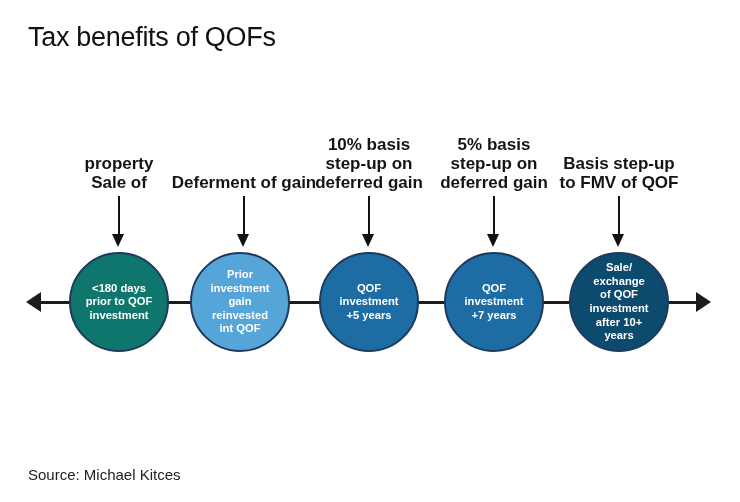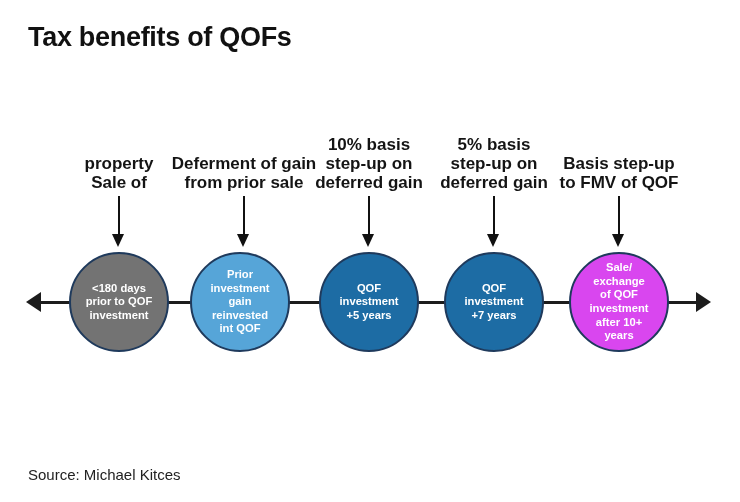--- a/index.html
+++ b/index.html
@@ -20,21 +20,21 @@
     position: absolute;
     inset: 0;
   }
 
   
   .title {
     position: absolute;
     left: 28px;
     top: 22px;
     font-size: 27px;
-    font-weight: bold;
+    font-weight: normal;
     letter-spacing: -0.3px;
     color: #111111;
     white-space: nowrap;
   }
 
   
   .labels-layer {
     position: absolute;
     left: 0;
     top: 126px;
@@ -144,21 +144,20 @@
 
   <div class="title">Tax benefits of QOFs</div>
 
   <div class="labels-layer">
       <div class="step-label" style="left: 39px;">
         <span class="lbl-line">property</span>
         <span class="lbl-line">Sale of</span>
       </div>
       <div class="step-label" style="left: 164px;">
         <span class="lbl-line">Deferment of gain</span>
-        <span class="lbl-line">from prior sale</span>
       </div>
       <div class="step-label" style="left: 289px;">
         <span class="lbl-line">10% basis</span>
         <span class="lbl-line">step-up on</span>
         <span class="lbl-line">deferred gain</span>
       </div>
       <div class="step-label" style="left: 414px; margin-top: 19px;">
         <span class="lbl-line">5% basis</span>
         <span class="lbl-line">step-up on</span>
         <span class="lbl-line">deferred gain</span>
@@ -172,21 +171,21 @@
   <div class="timeline-line"></div>
   <div class="tl-arrow left"></div>
   <div class="tl-arrow right"></div>
 
   <div class="source">Source: Michael Kitces</div>
 
 <div class="down-arrow" style="left: 110px; top: 196px;">
       <div class="shaft"></div>
       <div class="head"></div>
     </div>
-    <div class="node" style="left: 69px; top: 252px; background: #737373; text-align: center;">
+    <div class="node" style="left: 69px; top: 252px; background: #0f766e; text-align: center;">
       <span class="node-text">
         <span class="node-line">&lt;180 days</span>
         <span class="node-line">prior to QOF</span>
         <span class="node-line">investment</span>
       </span>
     </div>
     <div class="down-arrow" style="left: 235px; top: 196px;">
       <div class="shaft"></div>
       <div class="head"></div>
     </div>
@@ -218,21 +217,21 @@
       <span class="node-text">
         <span class="node-line">QOF</span>
         <span class="node-line">investment</span>
         <span class="node-line">+7 years</span>
       </span>
     </div>
     <div class="down-arrow" style="left: 610px; top: 196px;">
       <div class="shaft"></div>
       <div class="head"></div>
     </div>
-    <div class="node" style="left: 569px; top: 252px; background: #d946ef;">
+    <div class="node" style="left: 569px; top: 252px; background: #0c4a6e;">
       <span class="node-text">
         <span class="node-line">Sale/</span>
         <span class="node-line">exchange</span>
         <span class="node-line">of QOF</span>
         <span class="node-line">investment</span>
         <span class="node-line">after 10+</span>
         <span class="node-line">years</span>
       </span>
     </div>
   </div>

